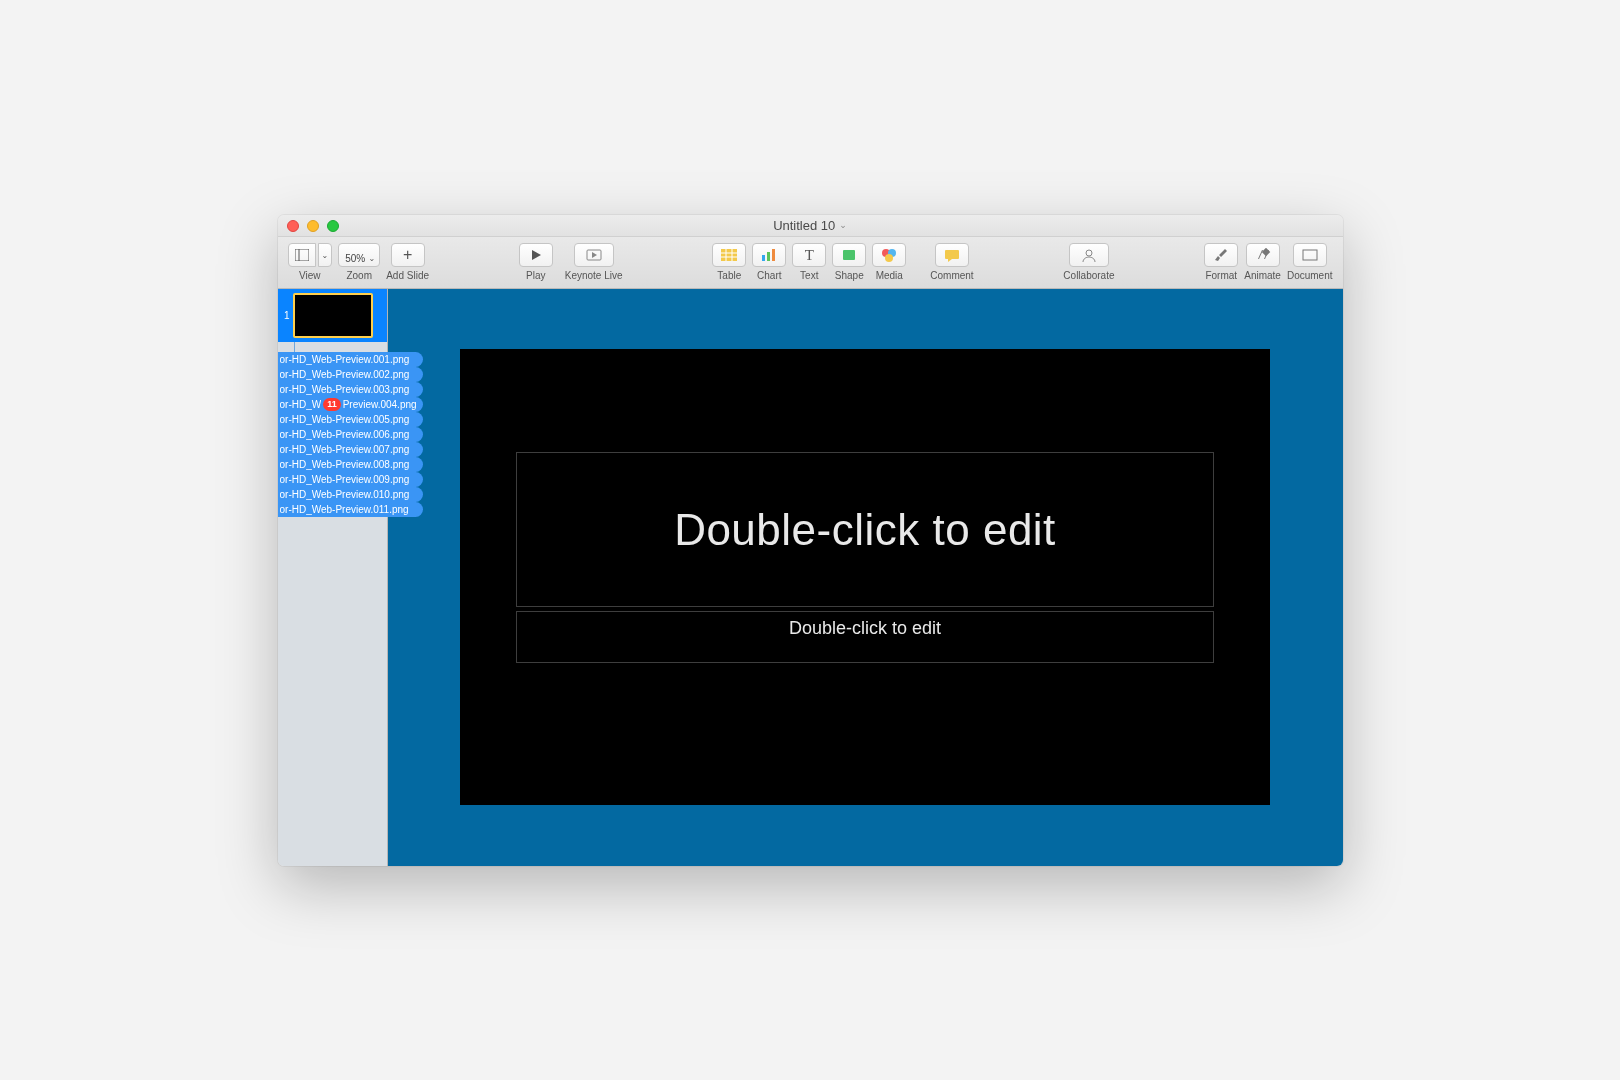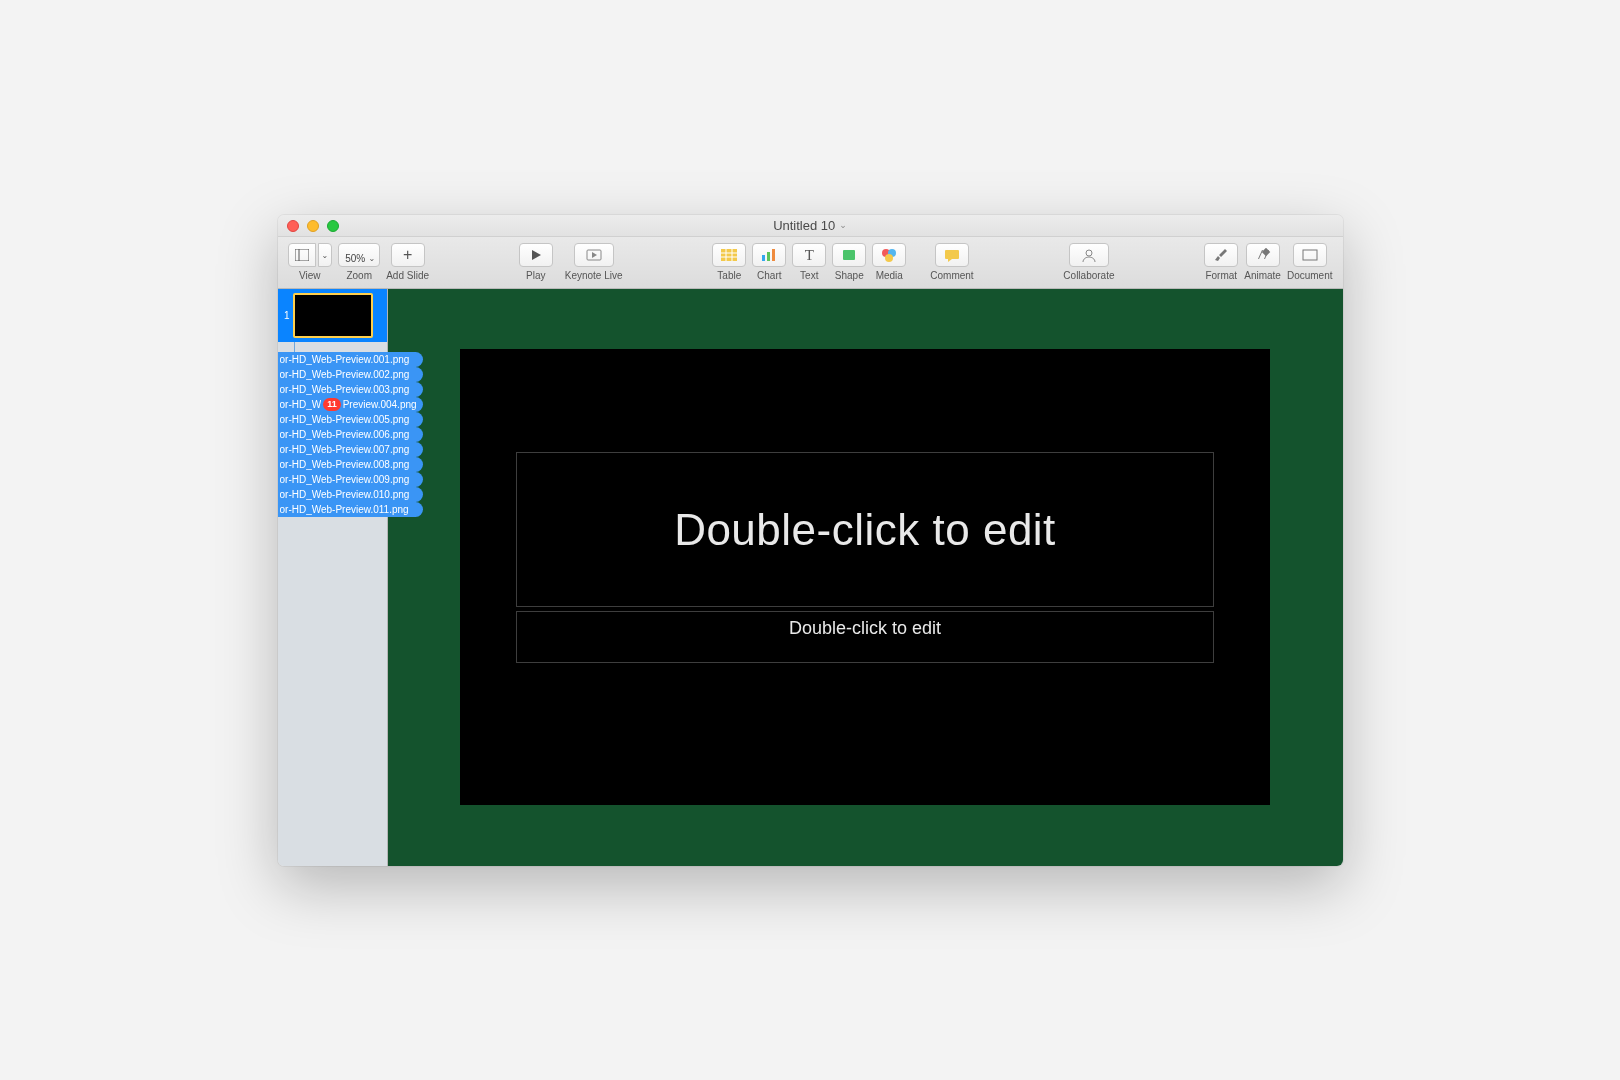--- a/index.html
+++ b/index.html
@@ -80,21 +80,21 @@
   }
   .dragpill .txt{overflow:hidden;}
   .badge{
     background:#ff3b30; color:#fff; font-size:9px; font-weight:600;
     border-radius:8px; padding:0 4px; min-width:15px; height:13px;
     display:inline-flex; align-items:center; justify-content:center;
     margin:0 2px;
   }
   .pillstack{position:relative; z-index:5;}
   .canvaswrap{
-    flex:1; background:#14532d;
+    flex:1; background:#0369a1;
     display:flex; align-items:center; justify-content:center;
     overflow:hidden;
   }
   .slide{
     width: 810px; height: 456px;
     background:#000;
     position:relative;
   }
   .ph-title{
     position:absolute; left:56px; right:56px; top:103px; height:155px;

